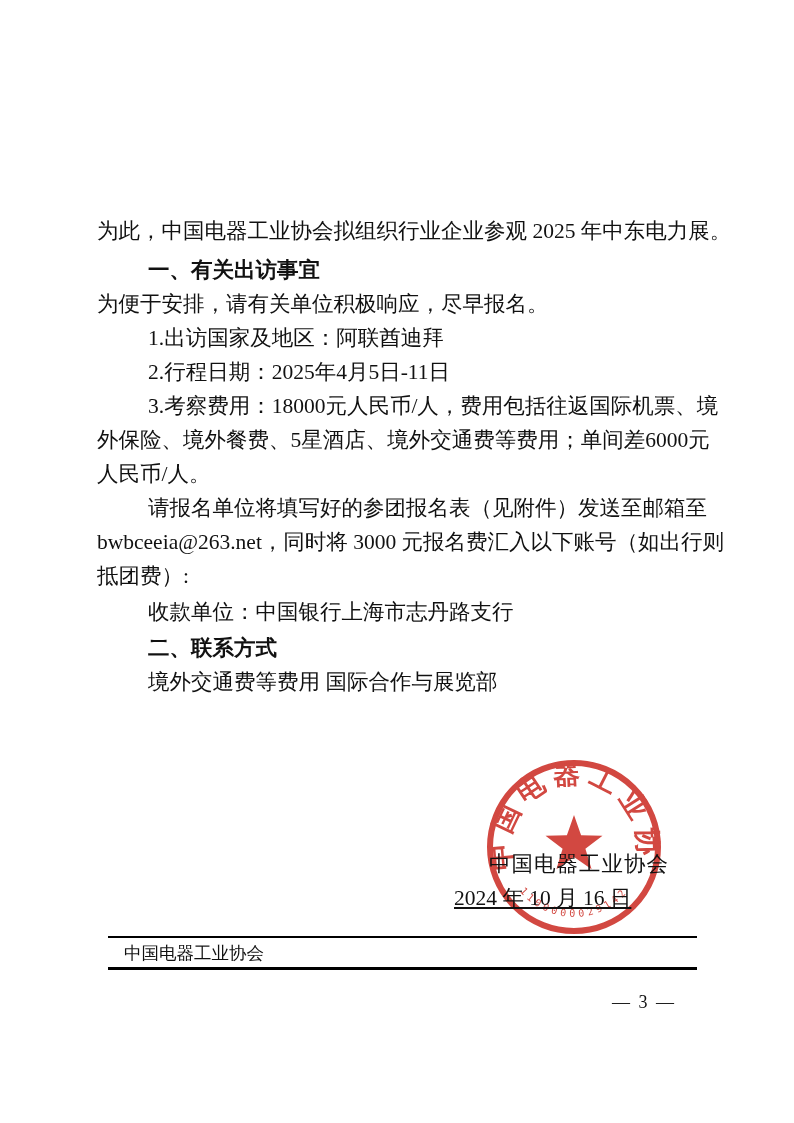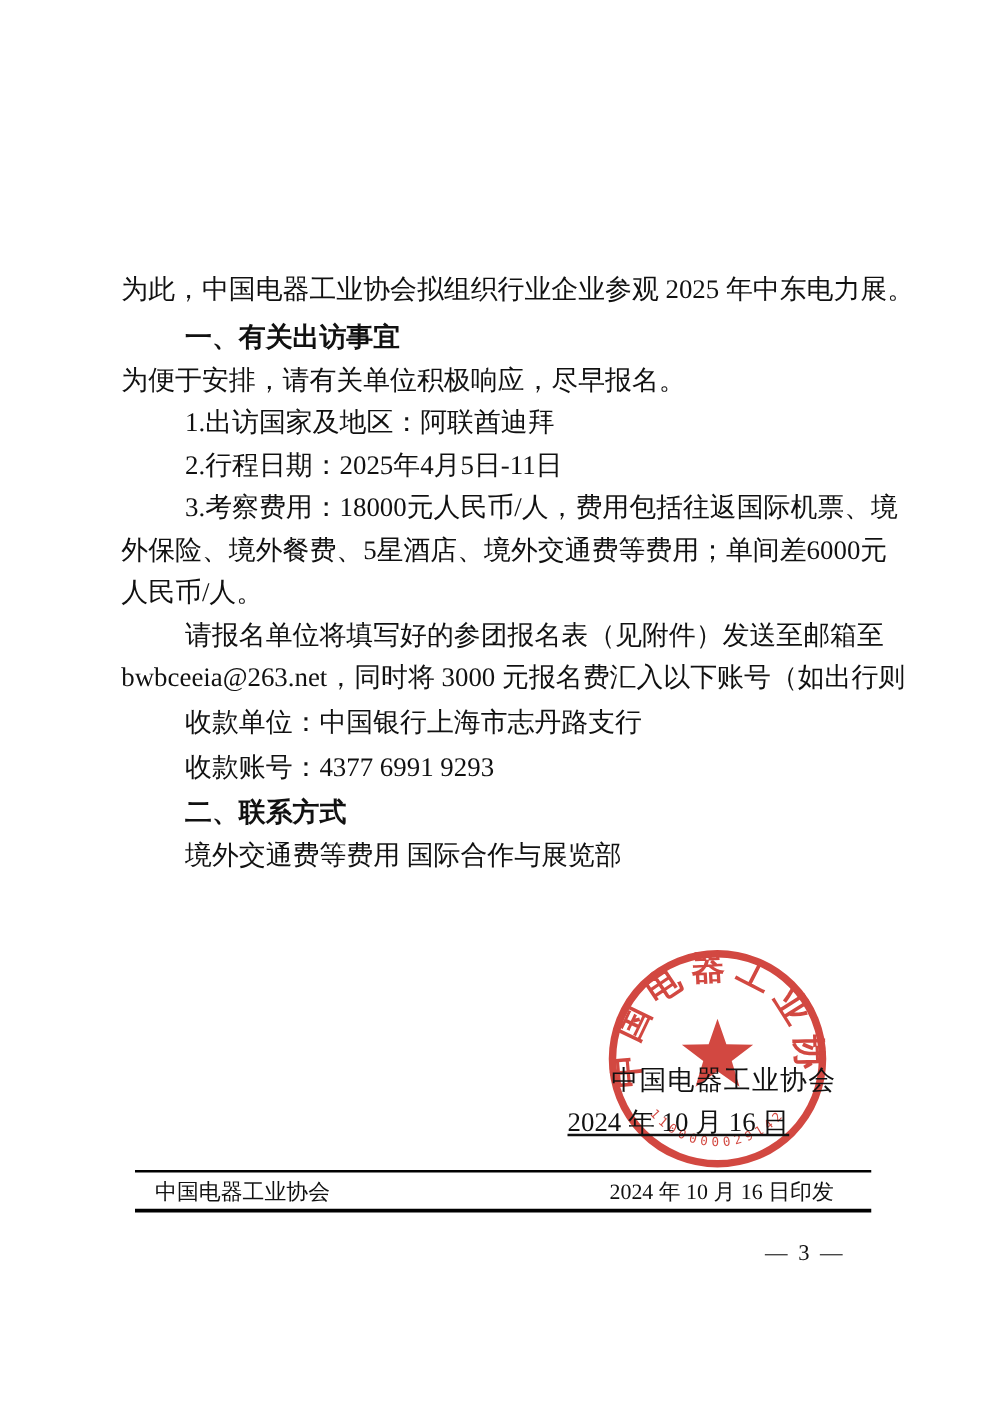--- a/index.html
+++ b/index.html
@@ -63,23 +63,23 @@
     <div class="line">为便于安排，请有关单位积极响应，尽早报名。</div>
 
     <div class="line indent">1.出访国家及地区：阿联酋迪拜</div>
     <div class="line indent">2.行程日期：2025年4月5日-11日</div>
     <div class="line indent">3.考察费用：18000元人民币/人，费用包括往返国际机票、境</div>
     <div class="line">外保险、境外餐费、5星酒店、境外交通费等费用；单间差6000元</div>
     <div class="line">人民币/人。</div>
 
     <div class="line indent">请报名单位将填写好的参团报名表（见附件）发送至邮箱至</div>
     <div class="line">bwbceeia@263.net，同时将 3000 元报名费汇入以下账号（如出行则</div>
+    <div class="line">抵团费）:</div>
 
     <div class="line bank-row">收款单位：中国银行上海市志丹路支行</div>
-    <div class="line bank-row">收款账号：4377 6991 9293</div>
 
     <div class="line heading sec2-space">二、联系方式</div>
     <div class="line indent">境外交通费等费用 国际合作与展览部</div>
   </div>
 
   <div class="sign-org">中国电器工业协会</div>
   <div class="sign-date">2024 年 10 月 16 日</div>
 
   <svg class="seal" viewBox="0 0 180 180" xmlns="http://www.w3.org/2000/svg">
     <defs>
@@ -91,18 +91,17 @@
     <text class="seal-arc-text">
       <textPath href="#arcTop">中国电器工业协会</textPath>
     </text>
     <text class="seal-code-text" text-anchor="middle">
       <textPath href="#arcBot" startOffset="50%">1100000029142</textPath>
     </text>
   </svg>
 
   <div class="footer">
     <span>中国电器工业协会</span>
-    <span>2024 年 10 月 16 日印发</span>
   </div>
 
   <div class="pagenum">— 3 —</div>
 
 </div>
 
 </body></html>

